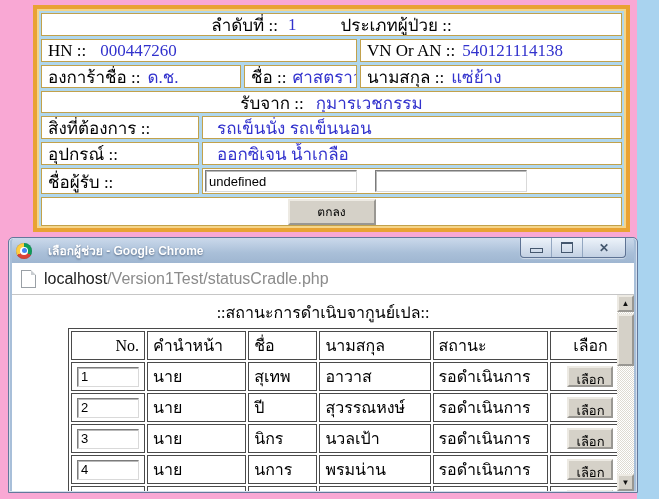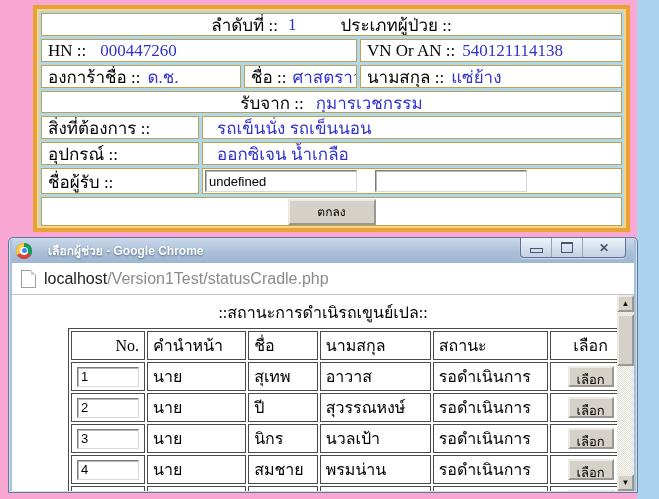--- a/index.html
+++ b/index.html
@@ -203,21 +203,21 @@
         </div>
       </div>
     </div>
 
     <div class="urlbar">
       <span class="doc-icon"></span>
       <span class="url-text"><span class="url-host">localhost</span><span class="url-path">/Version1Test/statusCradle.php</span></span>
     </div>
 
     <div class="page-content">
-      <div class="page-heading">::สถานะการดำเนิรถเขูนย์เปล::</div>
+      <div class="page-heading">::สถานะการดำเนิบจากูนย์เปล::</div>
 
       <table class="status-table">
         <thead>
           <tr>
             <th class="c-no" style="text-align:right">No.</th>
             <th class="c-prefix">คำนำหน้า</th>
             <th class="c-name">ชื่อ</th>
             <th class="c-surname">นามสกุล</th>
             <th class="c-status">สถานะ</th>
             <th class="c-select">เลือก</th>
@@ -247,21 +247,21 @@
     <td class="c-prefix">นาย</td>
     <td class="c-name">นิกร</td>
     <td class="c-surname">นวลเป้า</td>
     <td class="c-status">รอดำเนินการ</td>
     <td class="c-select"><button class="btn btn-small">เลือก</button></td>
   </tr>
 
   <tr>
     <td class="c-no"><input class="tinput" value="4" style=""></td>
     <td class="c-prefix">นาย</td>
-    <td class="c-name">สมชาย</td>
+    <td class="c-name">นการ</td>
     <td class="c-surname">พรมน่าน</td>
     <td class="c-status">รอดำเนินการ</td>
     <td class="c-select"><button class="btn btn-small">เลือก</button></td>
   </tr>
 
   <tr>
     <td class="c-no"><input class="tinput" value="" style=""></td>
     <td class="c-prefix">นาย</td>
     <td class="c-name"></td>
     <td class="c-surname"></td>

